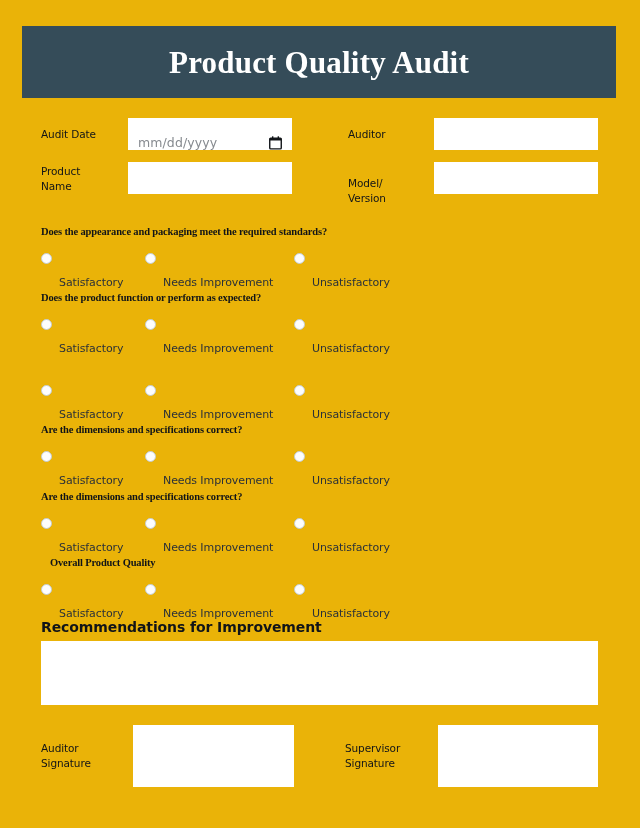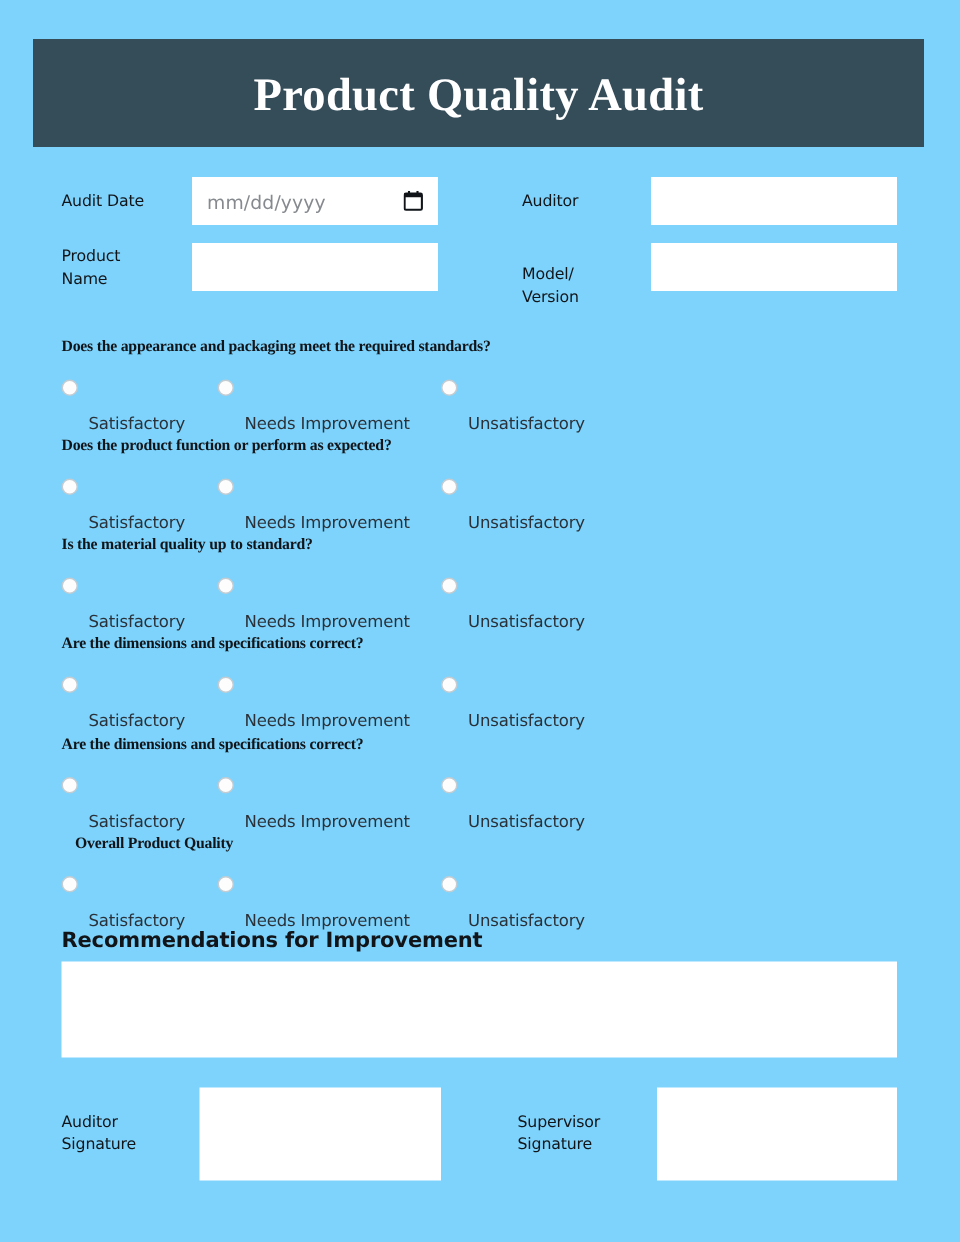--- a/index.html
+++ b/index.html
@@ -12,21 +12,21 @@
     background: #dfe9ef;
     font-family: "Liberation Sans", sans-serif;
     overflow: hidden;
     position: relative;
   }
 
   .page {
     position: relative;
     width: 640px;
     height: 828px;
-    background: #7dd3fc;
+    background: #eab308;
     box-sizing: border-box;
   }
 
   
   .header-bar {
     position: absolute;
     left: 22px;
     top: 26px;
     width: 594px;
     height: 72px;
@@ -64,21 +64,21 @@
     border: none;
     outline: none;
     box-sizing: border-box;
     padding: 0 10px;
     font-family: "DejaVu Sans", "Liberation Sans", sans-serif;
     font-size: 12px;
     color: #222;
   }
   .date-input {
     display: flex;
-    align-items: center;
+    align-items: flex-end;
     justify-content: space-between;
   }
   .date-placeholder {
     color: #868a8f;
     font-family: "DejaVu Sans", "Liberation Sans", sans-serif;
     font-size: 12.5px;
     letter-spacing: 0.1px;
   }
   .cal-icon {
     width: 13px;
@@ -227,21 +227,20 @@
     <label class="radio-opt opt-1">
       <span class="radio-dot"></span>
       <span class="radio-text">Needs Improvement</span>
     </label>
     <label class="radio-opt opt-2">
       <span class="radio-dot"></span>
       <span class="radio-text">Unsatisfactory</span>
     </label>
   </div>
 
-  <div class="question-label" style="left:41px; top:357px;">Is the material quality up to standard?</div>
   <div class="radio-row" style="top:382px;">
     <label class="radio-opt opt-0">
       <span class="radio-dot"></span>
       <span class="radio-text">Satisfactory</span>
     </label>
     <label class="radio-opt opt-1">
       <span class="radio-dot"></span>
       <span class="radio-text">Needs Improvement</span>
     </label>
     <label class="radio-opt opt-2">

